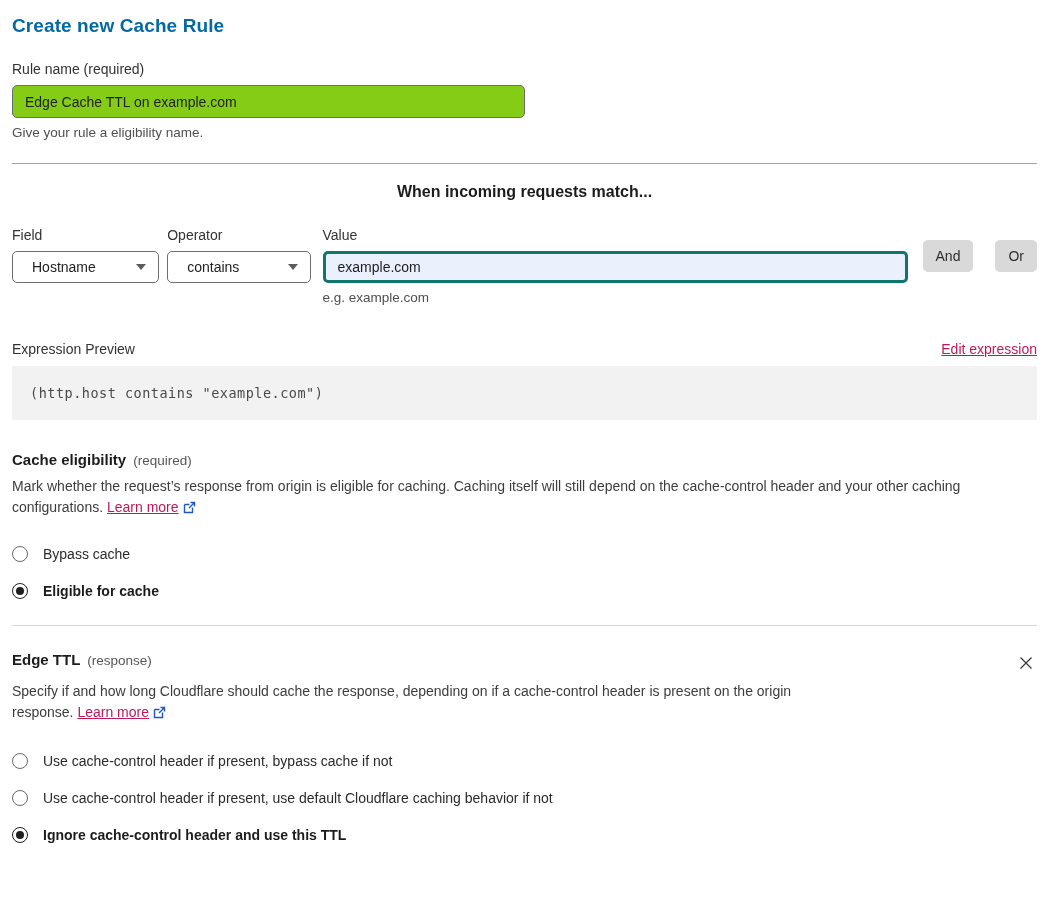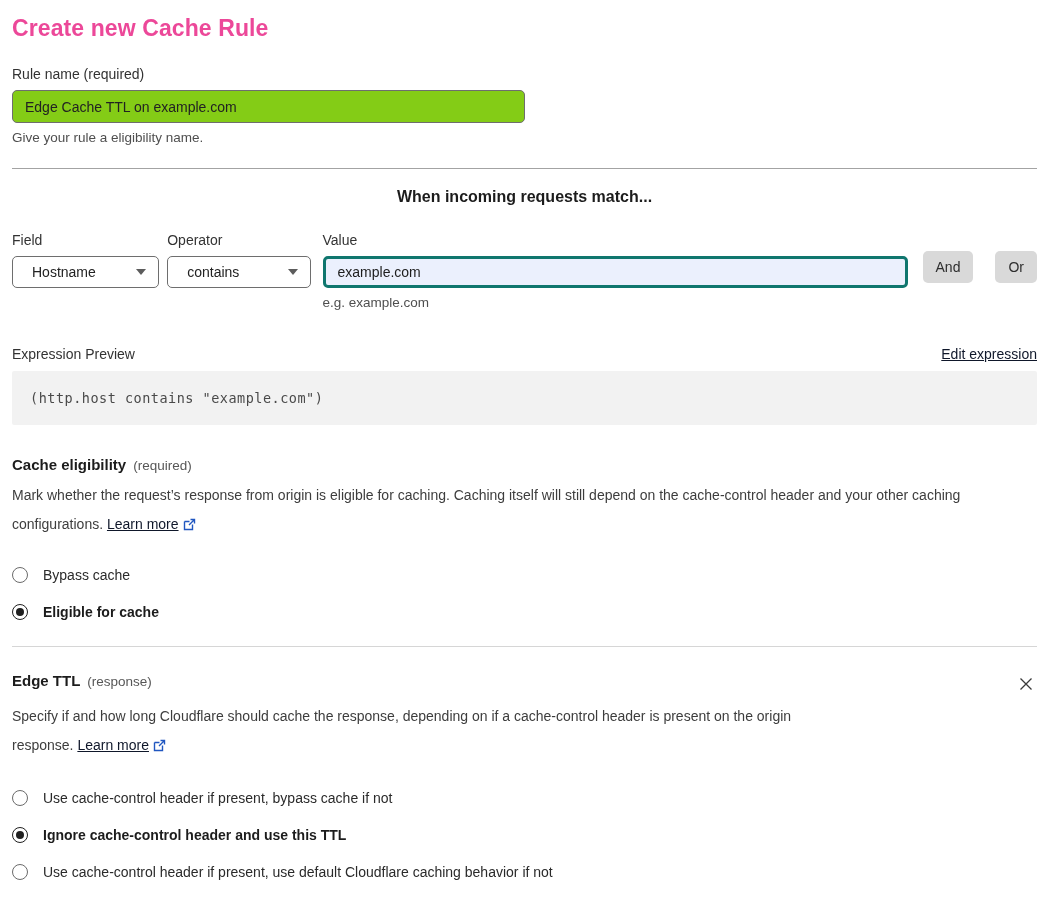--- a/index.html
+++ b/index.html
@@ -7,21 +7,21 @@
   body {
     width: 1058px; height: 906px;
     font-family: "Liberation Sans", sans-serif;
     color: #1f1f1f;
     position: relative;
     overflow: hidden;
   }
   .page { padding: 13px 21px 0 12px; }
 
   .page-title {
-    font-size: 23px; font-weight: 700; color: #ec4899;
+    font-size: 19px; font-weight: 700; color: #0369a1;
     margin-top: 2px; margin-bottom: 24px; letter-spacing: 0.1px;
   }
 
   .field-label { font-size: 14px; color: #333; margin-bottom: 8px; }
 
   .text-input {
     display: block; width: 513px; height: 33px;
     border: 1px solid #6e6e6e; border-radius: 5px;
     padding: 0 12px; font-size: 14px; color: #222;
     font-family: "Liberation Sans", sans-serif;
@@ -55,51 +55,51 @@
     border-left: 5px solid transparent; border-right: 5px solid transparent;
     border-top: 6px solid #5c5c5c;
   }
   .value-input {
     width: 585px; height: 32px;
     border: 3px solid #0f766e; border-radius: 5px;
     background: #ebf0fd; padding: 0 12px;
     font-size: 14px; color: #1d1d1d;
     font-family: "Liberation Sans", sans-serif; outline: none;
   }
-  .connector-btns { display: flex; margin-left: 15px; margin-top: 19px; }
+  .connector-btns { display: flex; margin-left: 15px; margin-top: 13px; }
   .conn-btn {
     height: 32px; border: none; border-radius: 5px;
     background: #d9d9d9; color: #2e2e2e; font-size: 14px;
     font-family: "Liberation Sans", sans-serif;
     padding: 0 13px; cursor: pointer;
   }
   .conn-btn + .conn-btn { margin-left: 22px; }
   .eg-text { font-size: 13.5px; color: #4f4f4f; margin-top: 7px; }
 
   .expr-header {
     display: flex; justify-content: space-between; align-items: flex-end;
     margin-top: 36px; margin-bottom: 9px;
   }
   .expr-label { font-size: 14px; color: #333; }
   a.link {
-    color: #0f172a; text-decoration: underline; font-size: 14px; cursor: pointer;
+    color: #be185d; text-decoration: underline; font-size: 14px; cursor: pointer;
   }
   .expr-code {
     background: #f2f2f2; border-radius: 2px;
     padding: 19px 18px; font-family: "DejaVu Sans Mono", monospace;
     font-size: 13.5px; color: #4a4a4a; letter-spacing: 0.5px;
   }
 
   .then-heading { font-size: 16.5px; font-weight: 700; color: #1c1c1c; margin-top: 22px; }
 
   .sub-heading-row { display: flex; align-items: baseline; margin-top: 31px; }
   .sub-heading { font-size: 15px; font-weight: 700; color: #1c1c1c; }
   .sub-badge { font-size: 13.5px; color: #575757; margin-left: 7px; }
   .section-desc {
-    font-size: 14px; color: #3d3d3d; line-height: 29px; margin-top: 8px;
+    font-size: 14px; color: #3d3d3d; line-height: 21px; margin-top: 8px;
   }
   .ext-icon { display: inline-block; vertical-align: -2px; margin-left: 4px; }
 
   .radio-row { display: flex; align-items: center; margin-top: 21px; cursor: pointer; }
   .radio {
     width: 16px; height: 16px; border-radius: 50%;
     border: 1.5px solid #6b6b6b; background: #fff; flex: none;
     position: relative;
   }
   .radio.selected { border-color: #1f1f1f; }
@@ -211,23 +211,23 @@
             <path d="M1.5 3.5 h5 M1.5 3.5 v8 h8 v-5" fill="none" stroke="#2056c0" stroke-width="1.4"></path>
             <path d="M6 7 L11 2 M7.5 1.5 h4 v4" fill="none" stroke="#2056c0" stroke-width="1.4"></path>
           </svg></span>
     </div>
 
     <div class="radio-row" style="margin-top:28px;">
       <span class="radio"></span>
       <span class="radio-label">Use cache-control header if present, bypass cache if not</span>
     </div>
     <div class="radio-row">
+      <span class="radio"></span>
+      <span class="radio-label">Use cache-control header if present, use default Cloudflare caching behavior if not</span>
+    </div>
+    <div class="radio-row">
       <span class="radio selected"></span>
       <span class="radio-label bold">Ignore cache-control header and use this TTL</span>
     </div>
-    <div class="radio-row">
-      <span class="radio"></span>
-      <span class="radio-label">Use cache-control header if present, use default Cloudflare caching behavior if not</span>
-    </div>
 
   </div>
 
 </div>
 
 </body></html>

